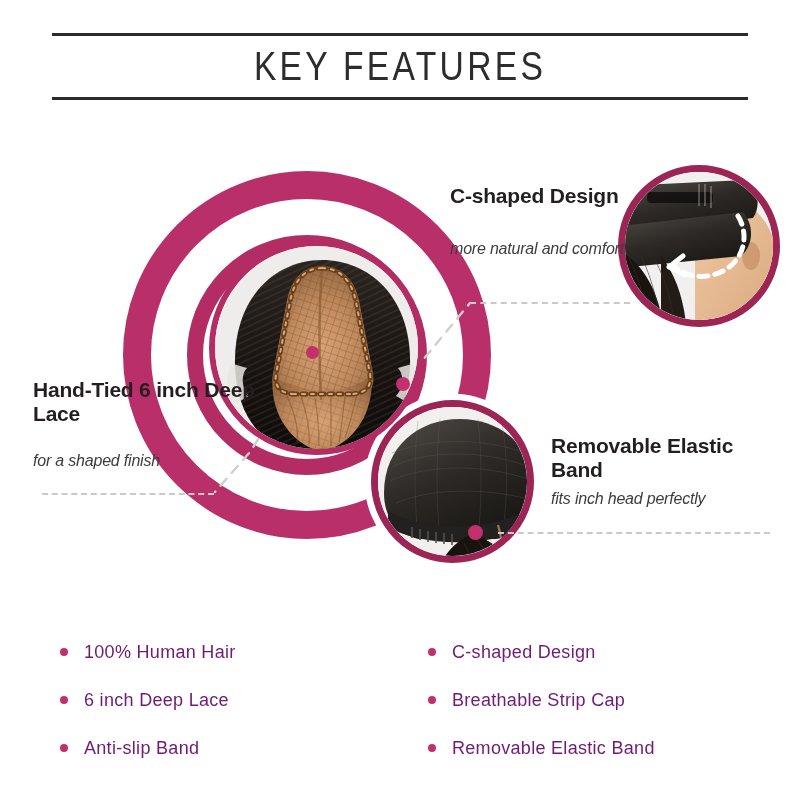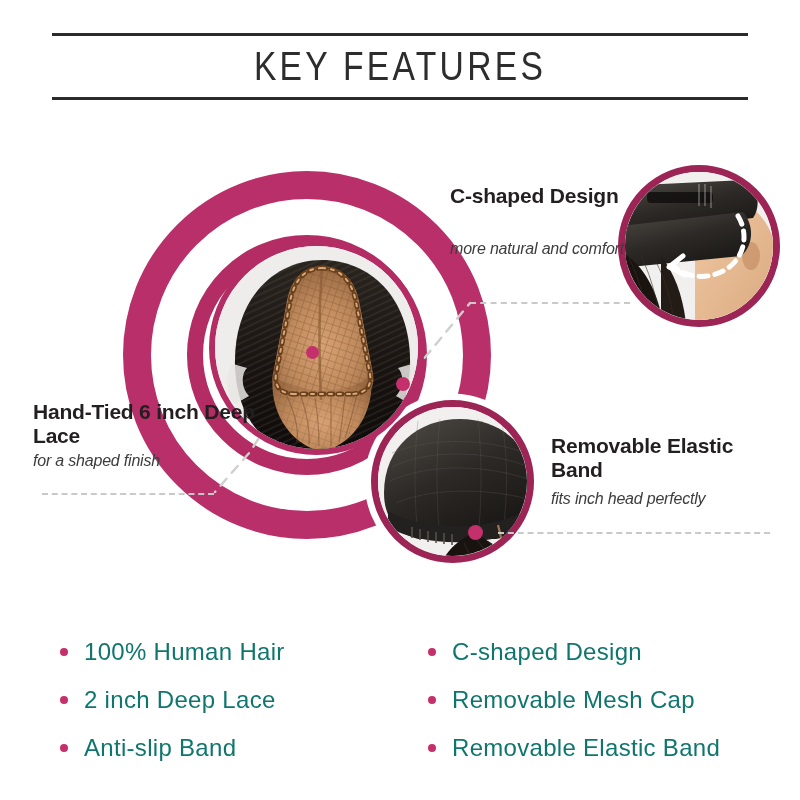--- a/index.html
+++ b/index.html
@@ -62,21 +62,21 @@
     font-size:21px;font-weight:700;color:#231f20;
     line-height:24px;letter-spacing:-0.2px;
   }
   .lbl-sub{
     position:absolute;
     font-size:16px;font-style:italic;color:#3d3d3d;
     line-height:21px;letter-spacing:-0.2px;
   }
   #lbl-cshaped-title{left:450px;top:184px;width:180px;}
   #lbl-cshaped-sub{left:450px;top:238px;width:175px;}
-  #lbl-handtied-title{left:33px;top:400px;width:250px;}
+  #lbl-handtied-title{left:33px;top:378px;width:250px;}
   #lbl-handtied-sub{left:33px;top:450px;width:250px;}
   #lbl-band-title{left:551px;top:434px;width:235px;}
   #lbl-band-sub{left:551px;top:488px;width:240px;}
 
   
   .dash-h{position:absolute;height:0;border-top:2px dashed #c9c9c9;}
   #dash-cshaped{left:470px;top:302px;width:160px;}
   #dash-handtied{left:42px;top:493px;width:172px;}
   #dash-band{left:498px;top:532px;width:272px;}
 
@@ -89,21 +89,21 @@
   
   .bullets{position:absolute;}
   #bullets-left{left:60px;top:628px;}
   #bullets-right{left:428px;top:628px;}
   .bullet-row{display:flex;align-items:center;height:48px;}
   .bullet-dot{
     width:8px;height:8px;border-radius:50%;
     background:#c4306c;flex:0 0 auto;margin-right:16px;
   }
   .bullet-text{
-    font-size:24px;color:#0f766e;letter-spacing:0.3px;
+    font-size:18px;color:#701a75;letter-spacing:0.3px;
     white-space:nowrap;
   }
 </style>
 </head>
 <body>
 
 <div id="stage">
 
   <div class="rule top"></div>
   <div id="page-title">KEY FEATURES</div>
@@ -294,36 +294,36 @@
   <div class="lbl-title" id="lbl-band-title">Removable Elastic Band</div>
   <div class="lbl-sub" id="lbl-band-sub">fits inch head perfectly</div>
 
   <div class="bullets" id="bullets-left">
     <div class="bullet-row">
       <span class="bullet-dot"></span>
       <span class="bullet-text">100% Human Hair</span>
     </div>
     <div class="bullet-row">
       <span class="bullet-dot"></span>
-      <span class="bullet-text">2 inch Deep Lace</span>
+      <span class="bullet-text">6 inch Deep Lace</span>
     </div>
     <div class="bullet-row">
       <span class="bullet-dot"></span>
       <span class="bullet-text">Anti-slip Band</span>
     </div>
   </div>
 
   <div class="bullets" id="bullets-right">
     <div class="bullet-row">
       <span class="bullet-dot"></span>
       <span class="bullet-text">C-shaped Design</span>
     </div>
     <div class="bullet-row">
       <span class="bullet-dot"></span>
-      <span class="bullet-text">Removable Mesh Cap</span>
+      <span class="bullet-text">Breathable Strip Cap</span>
     </div>
     <div class="bullet-row">
       <span class="bullet-dot"></span>
       <span class="bullet-text">Removable Elastic Band</span>
     </div>
   </div>
 
 </div>
 
 </body></html>

